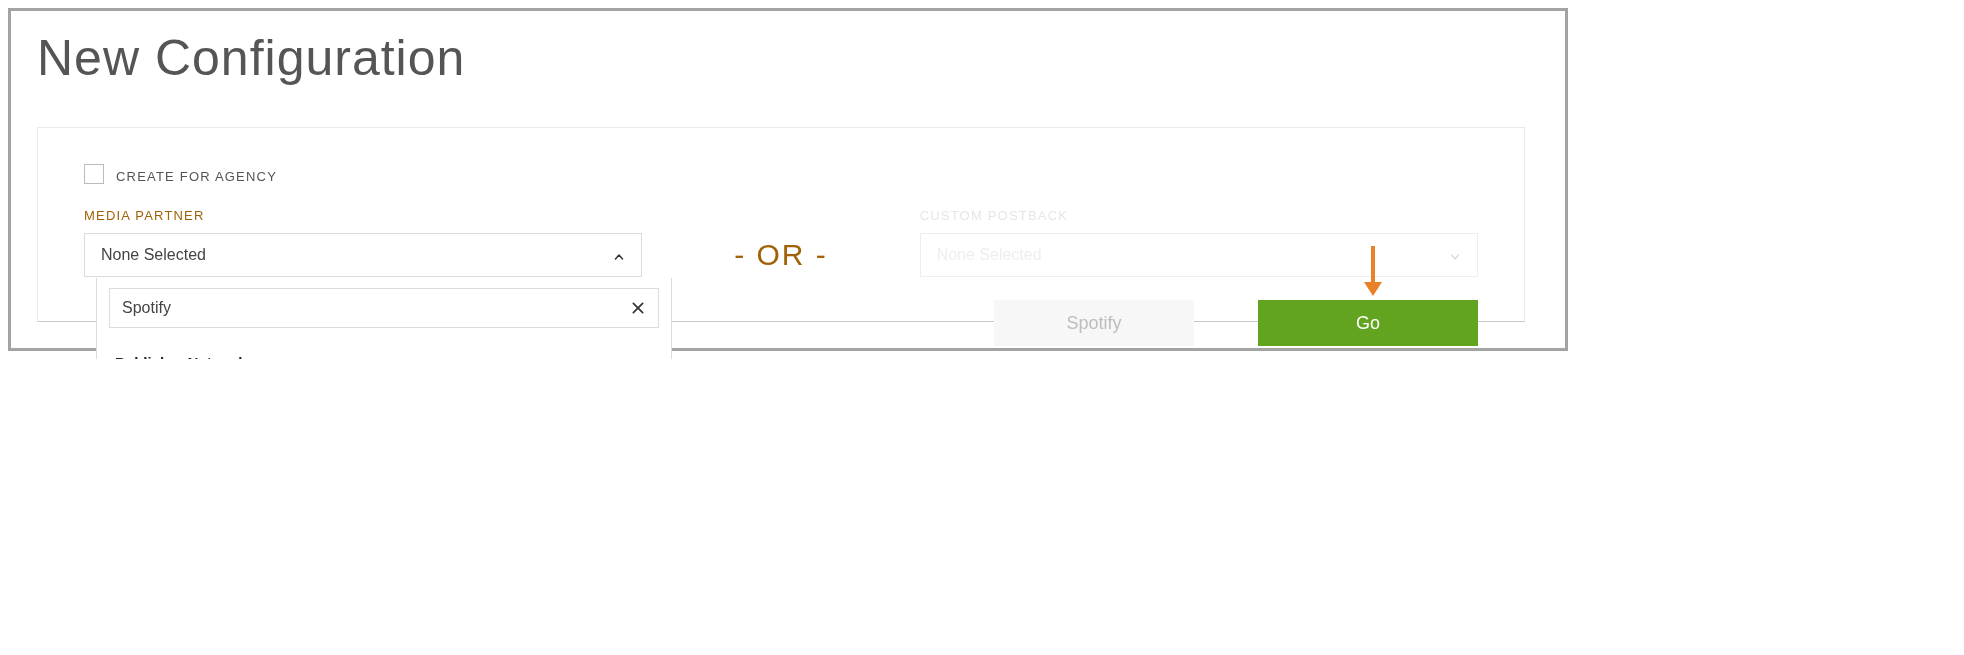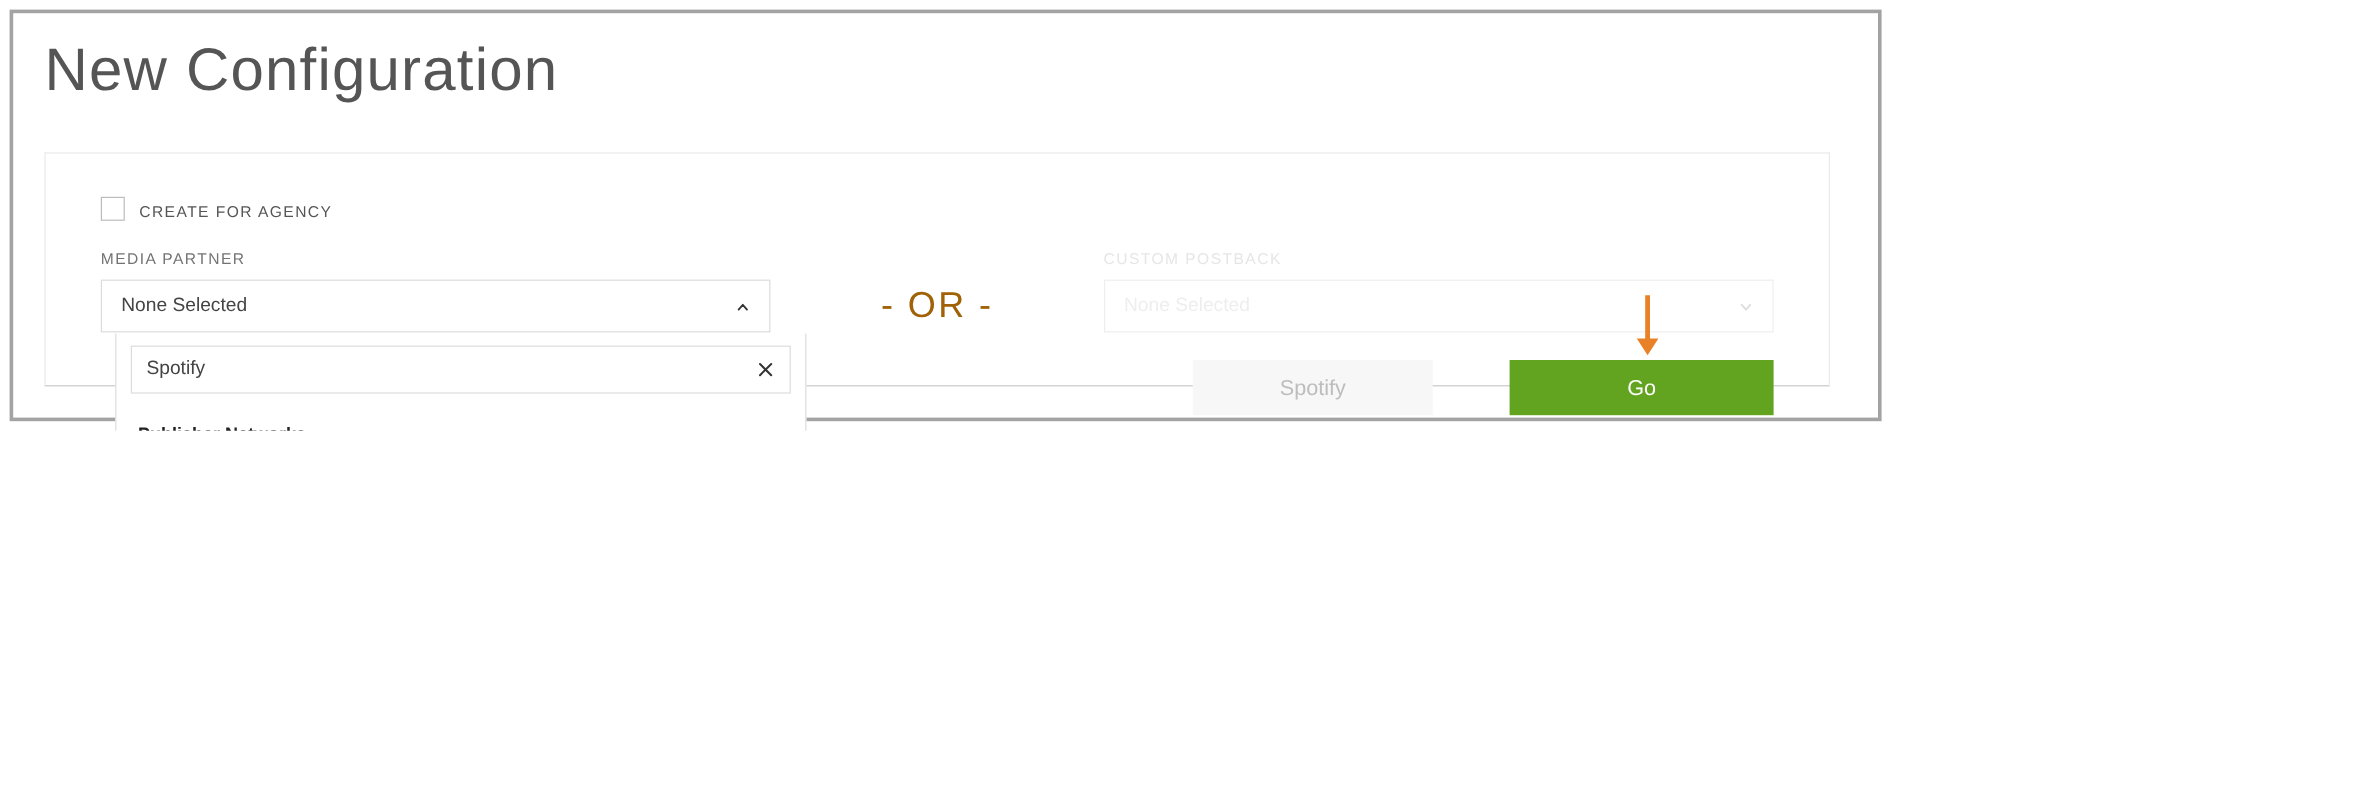--- a/index.html
+++ b/index.html
@@ -59,21 +59,21 @@
       padding-top: 30px;
       font-size: 30px;
       font-weight: 200;
       color: #a16207;
       letter-spacing: 2px;
     }
     .col-right { width: 576px; position: relative; }
     .field-label {
       font-size: 13px;
       letter-spacing: 1.2px;
-      color: #737373;
+      color: #a16207;
       font-weight: 500;
       margin-bottom: 10px;
     }
     .field-label.disabled { color: #e6e6e6; }
     .select-box {
       border: 1px solid #dcdcdc;
       height: 44px;
       display: flex;
       align-items: center;
       justify-content: space-between;

